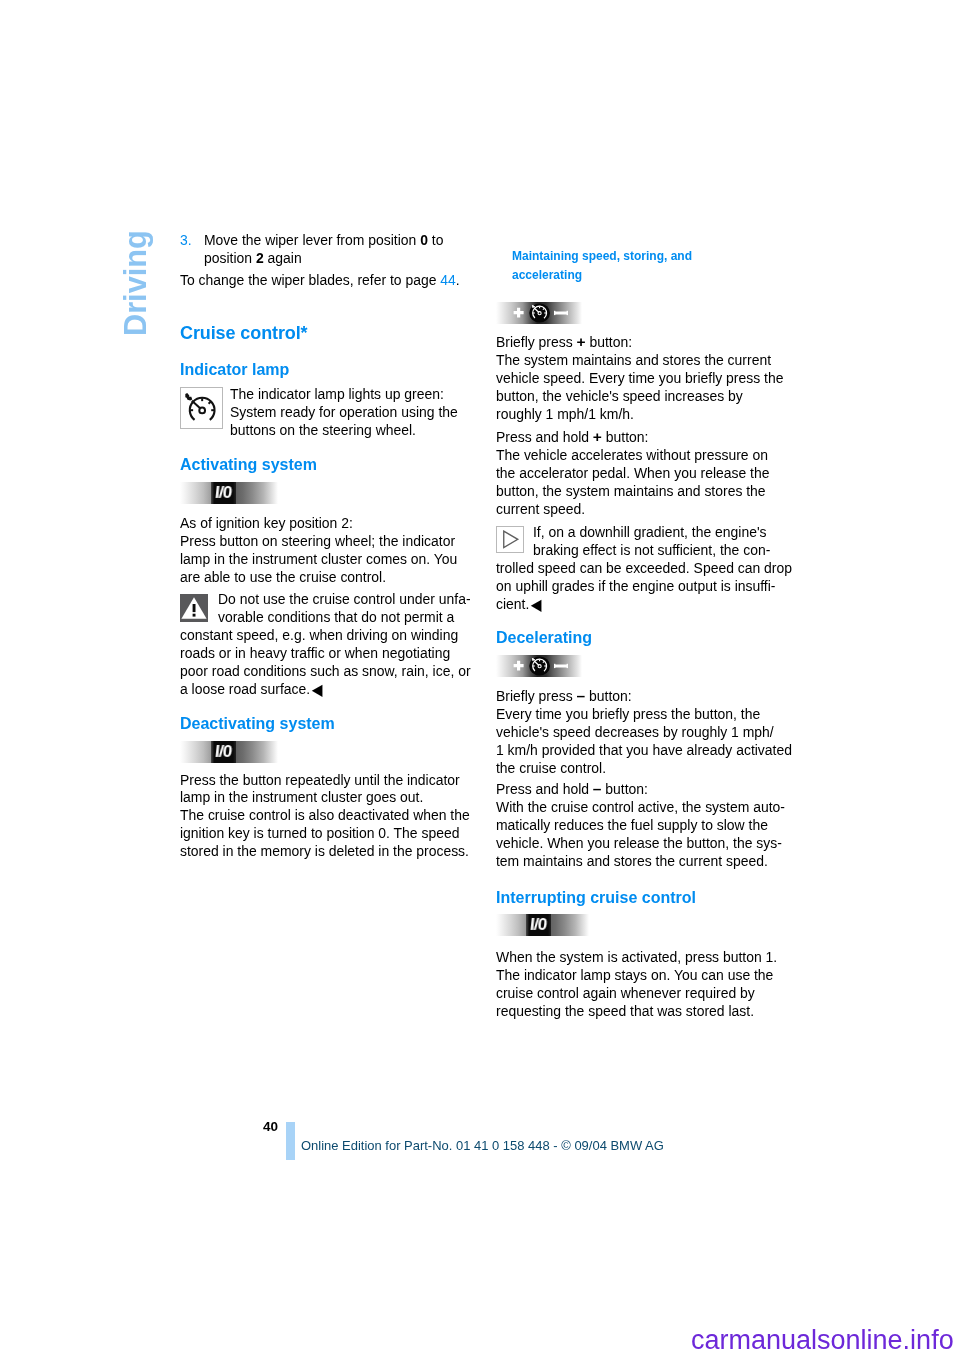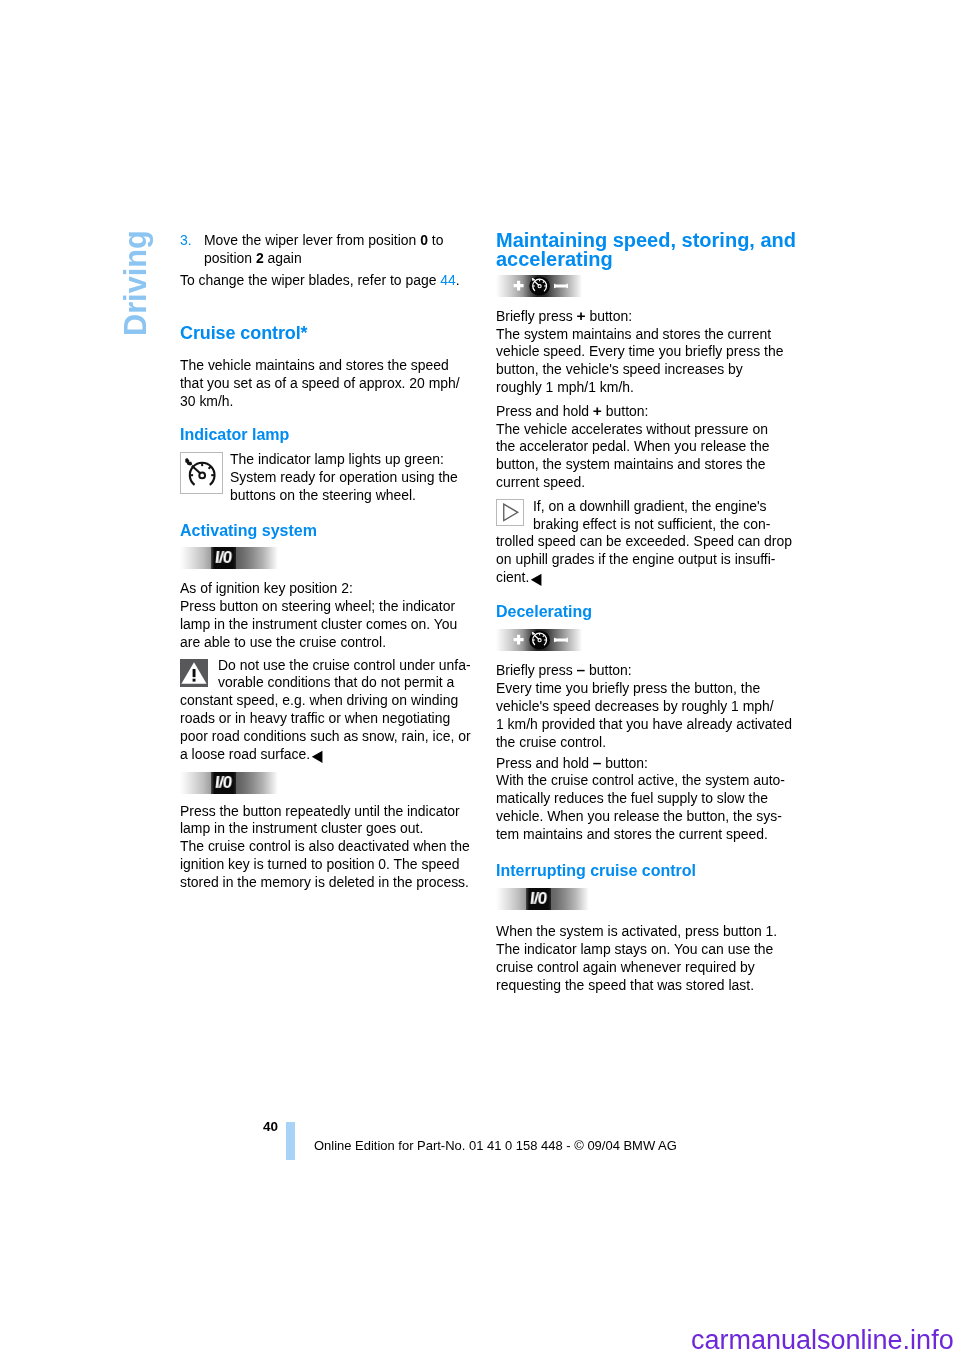--- a/index.html
+++ b/index.html
@@ -11,21 +11,21 @@
   .sidetab{position:absolute;left:0;top:0;width:0;height:0;}
   .sidetab span{position:absolute;left:118px;top:336px;transform:rotate(-90deg) translateZ(0);transform-origin:0 0;
       font-size:30.7px;font-weight:bold;color:#8cc4f2;white-space:nowrap;letter-spacing:0px;}
 
   .col{position:absolute;font-size:13.95px;line-height:17.9px;color:#000;white-space:nowrap;
        transform:translateZ(0);}
   .colL{left:180px;top:232px;width:300px;}
   .colR{left:496px;top:231px;width:300px;}
 
   h1{font-size:18px;font-weight:bold;color:#008cf0;margin:0;line-height:24px;letter-spacing:-0.1px;}
-  h2{font-size:20px;font-weight:bold;color:#008cf0;margin:0;line-height:19.3px;letter-spacing:0px;}
+  h2{font-size:12px;font-weight:bold;color:#008cf0;margin:16px;line-height:19.3px;letter-spacing:0px;}
   h3{font-size:16px;font-weight:bold;color:#008cf0;margin:0;line-height:19.3px;letter-spacing:0px;}
   p{margin:0;}
   .blue{color:#008cf0;}
   b{font-weight:bold;}
 
   .numitem{position:relative;padding-left:24px;}
   .numitem .n{position:absolute;left:0;top:0;color:#008cf0;}
 
   
   .btnstrip{position:relative;height:22px;}
@@ -62,21 +62,21 @@
   .io-strip{width:98px;}
   .rk-strip{width:86px;}
   .rk-icons{position:absolute;left:0;top:0;width:86px;height:22px;}
 
   .sup{font-size:15.5px;font-weight:bold;vertical-align:2px;line-height:0;}
   .sym{font-size:15.5px;font-weight:bold;}
   .endmark{font-size:14px;vertical-align:-0.5px;margin-left:1.5px;letter-spacing:0;display:inline-block;transform:scaleY(1.15);}
 
   .footbar{position:absolute;left:286px;top:1122px;width:9px;height:38px;background:#a8d3f7;}
   .pagenum{position:absolute;left:263px;top:1119px;font-size:13.5px;font-weight:bold;color:#000;transform:translateZ(0);}
-  .footer{position:absolute;left:314px;top:1138px;font-size:12.98px;color:#000000;white-space:nowrap;transform:translateZ(0);}
+  .footer{position:absolute;left:301px;top:1138px;font-size:12.98px;color:#0c4a6e;white-space:nowrap;transform:translateZ(0);}
   .wm{position:absolute;left:691px;top:1325px;font-size:27px;color:#6d28d9;letter-spacing:0px;transform:translateZ(0);}
 </style>
 </head>
 <body>
 
 <div class="page">
 
   <div class="sidetab">
     <span>Driving</span>
   </div>
@@ -85,21 +85,20 @@
 
     <div class="numitem">
       <span class="n">3.</span>
       <div><span>Move the wiper lever from position </span><b>0</b><span> to</span><br><span>position </span><b>2</b><span> again</span></div>
     </div>
 
     <p class="g4"><span>To change the wiper blades, refer to page </span><span class="blue">44</span><span>.</span></p>
 
     <h1 class="g315 h1top">Cruise control*</h1>
 
-    <p class="g115">The vehicle maintains and stores the speed<br>that you set as of a speed of approx. 20 mph/<br>30 km/h.</p>
 
     <h3 class="g147">Indicator lamp</h3>
 
     <div class="g7 clearfix">
       <div class="iconbox frame icon-gauge"><svg viewBox="0 0 43 42" width="100%" height="100%" aria-hidden="true">
   <path d="M14.20 33.54 A13.0 13.0 0 1 1 30.20 33.54" fill="none" stroke="#111" stroke-width="2.2" stroke-linecap="butt"></path>
   <g stroke="#111" stroke-width="2.1" stroke-linecap="butt">
     <path d="M22.20 13.80 L22.20 10.80"></path>
               <path d="M28.92 16.58 L31.04 14.46"></path>
               <path d="M12.70 23.30 L9.70 23.30"></path>
@@ -127,20 +126,21 @@
     <div class="g45 clearfix">
       <div class="iconbox icon-warn"><svg viewBox="0 0 28 28" width="100%" height="100%" aria-hidden="true">
   <rect x="0" y="0" width="28" height="28" fill="#58585a"></rect>
   <path d="M14 3.2 L26.6 24.7 L1.4 24.7 Z" fill="#ffffff"></path>
   <rect x="12.6" y="10.0" width="2.9" height="8.1" fill="#0c0c0c"></rect>
   <rect x="12.6" y="19.7" width="2.9" height="2.9" fill="#0c0c0c"></rect>
 </svg></div>
       <p>Do not use the cruise control under unfa-<br>vorable conditions that do not permit a<br>constant speed, e.g. when driving on winding<br>roads or in heavy traffic or when negotiating<br>poor road conditions such as snow, rain, ice, or<br><span>a loose road surface.</span><span class="endmark">◀</span></p>
     </div>
 
+    <h3 class="g15">Deactivating system</h3>
 
     <div class="btnstrip g7">
       <div class="grad iogradbg io-strip"></div>
       <div class="iobox" style="left:31px;width:24.5px;"></div>
       <div class="io-lbl" style="left:31px;width:24.5px;">
           <span>I/0</span>
         </div>
     </div>
 
     <p class="g9">Press the button repeatedly until the indicator<br>lamp in the instrument cluster goes out.<br>The cruise control is also deactivated when the<br>ignition key is turned to position 0. The speed<br>stored in the memory is deleted in the process.</p>

